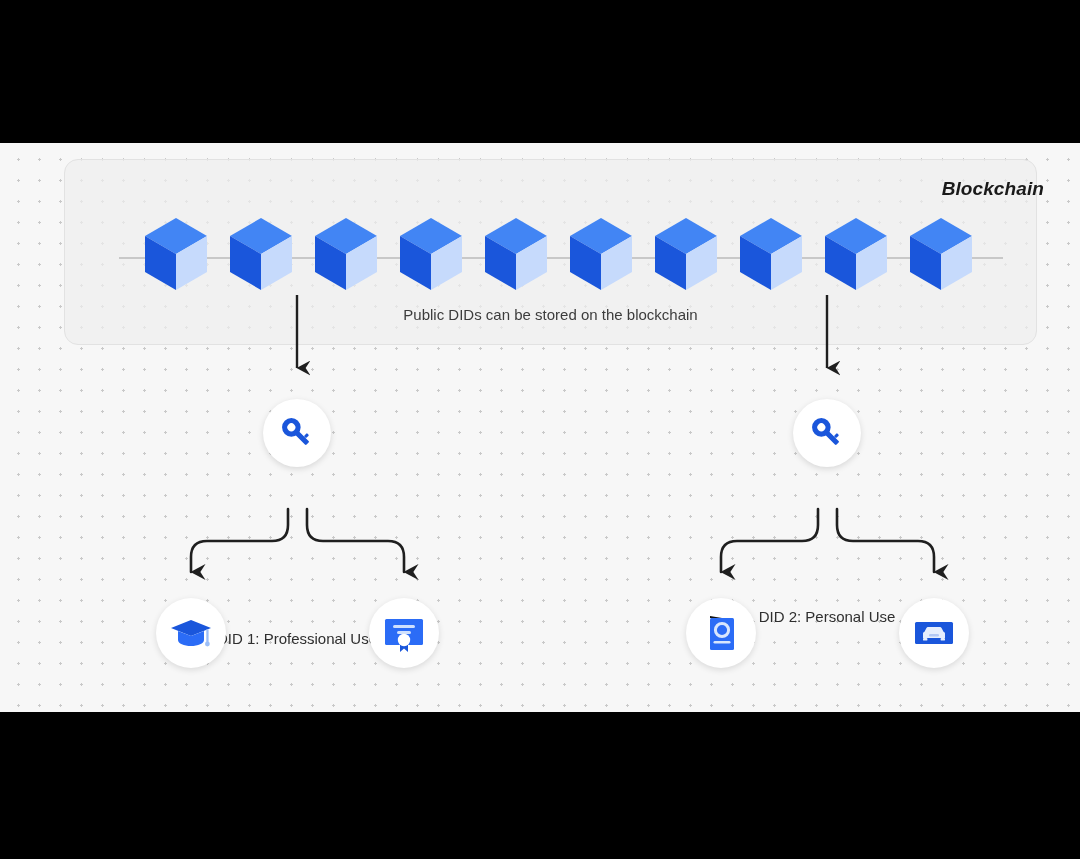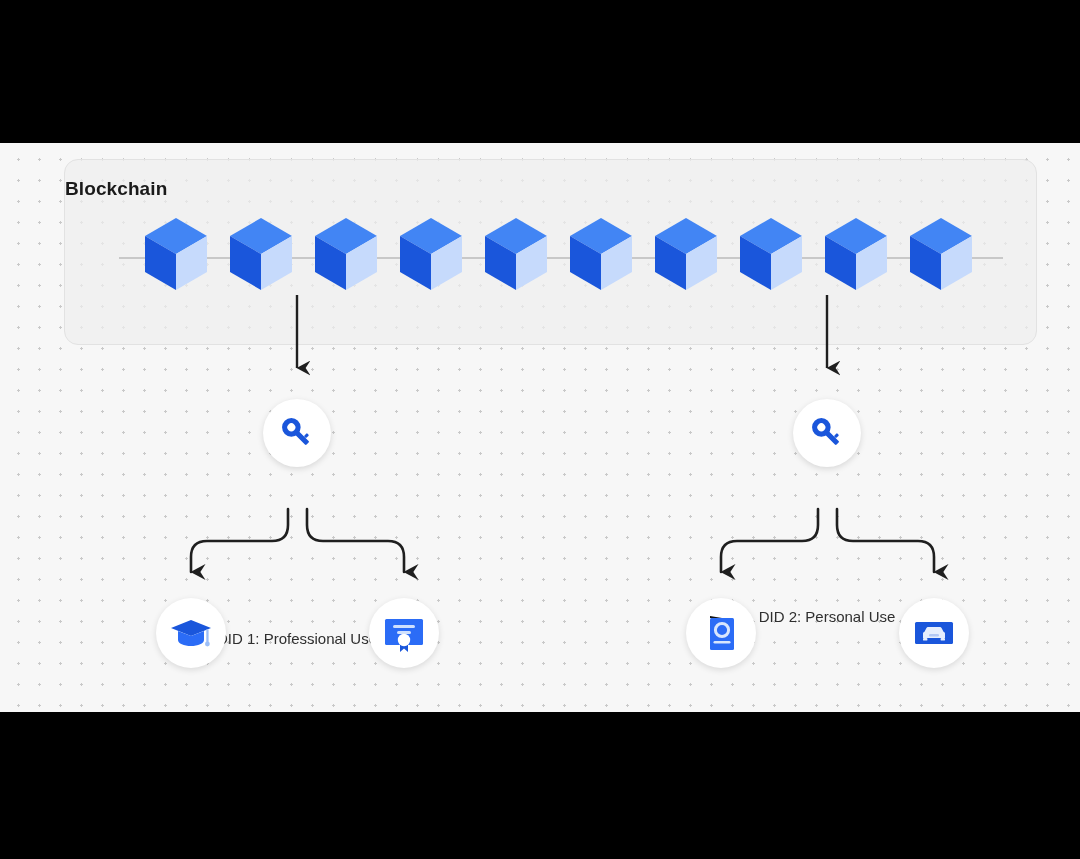--- a/index.html
+++ b/index.html
@@ -42,28 +42,29 @@
     top: 16px;
     width: 973px;
     height: 186px;
     border: 1px solid #e2e2e2;
     border-radius: 14px;
     background: rgba(238,238,238,0.72);
     box-sizing: border-box;
   }
   #blockchain-title {
     position: absolute;
-    left: 0;
+    left: 8px;
     top: 18px;
     width: 100%;
-    text-align: left;
+    text-align: right;
     font-size: 19px;
     font-weight: bold;
     color: #1a1a1a;
     letter-spacing: 0.1px;
+    font-style: italic;
   }
   #chain-row {
     position: absolute;
     left: 0;
     top: 58px;
     width: 100%;
     height: 80px;
   }
   .chain-link {
     position: absolute;
@@ -223,20 +224,21 @@
         </div>
         <div class="cube" style="left:845px;">
           <svg viewBox="0 0 62 72" width="62" height="72">
             <polygon points="31,0 62,18 31,36 0,18" fill="#4285F4"></polygon>
             <polygon points="0,18 31,36 31,72 0,54" fill="#1A56DB"></polygon>
             <polygon points="62,18 62,54 31,72 31,36" fill="#C6DAFC"></polygon>
           </svg>
         </div>
       </div>
 
+      <div id="blockchain-caption">Public DIDs can be stored on the blockchain</div>
     </div>
 
     <svg id="wires" viewBox="0 0 1080 569">
       <defs>
         <marker id="ah" markerWidth="7" markerHeight="7" refX="3.1" refY="5.6" orient="auto" markerUnits="strokeWidth">
           <path d="M0,0 L3.1,5.8 L6.2,0 L3.1,2.0 Z" fill="#1f1f1f"></path>
         </marker>
       </defs>
 
       <path d="M297,152 L297,225" stroke="#1f1f1f" stroke-width="2.4" fill="none" marker-end="url(#ah)"></path>

